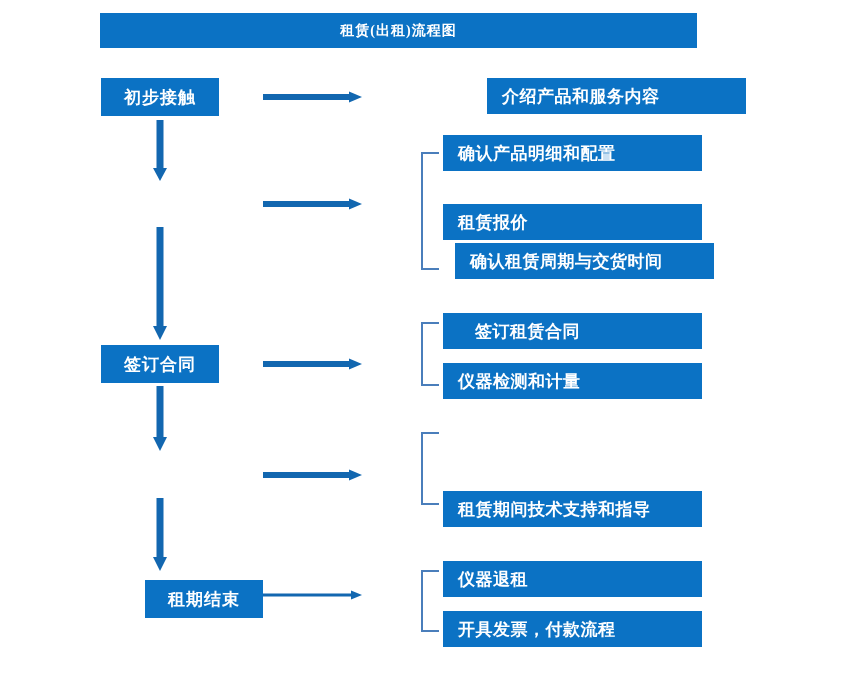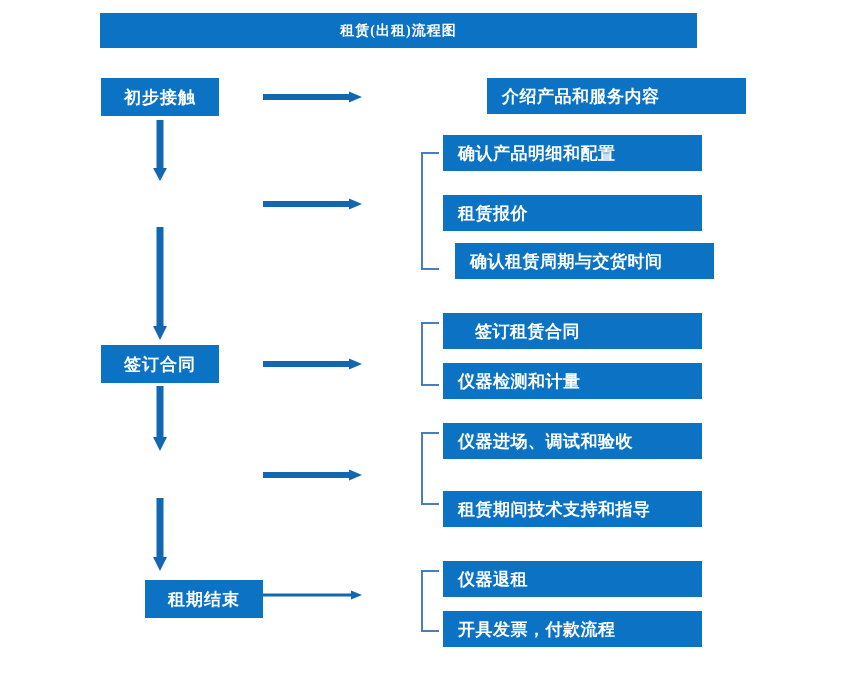--- a/index.html
+++ b/index.html
@@ -177,29 +177,28 @@
   <div class="bracket" style="top:322px; height:64px;"></div>
 
   <div class="bracket" style="top:432px; height:73px;"></div>
 
   <div class="bracket" style="top:570px; height:62px;"></div>
 
   <div class="box detail" style="top:78px;margin-left:44px;">介绍产品和服务内容</div>
 
   <div class="box detail" style="top:135px;">确认产品明细和配置</div>
 
-  <div class="box detail" style="top:195px;">租赁报价</div>
+  <div class="box detail" style="top:204px;">租赁报价</div>
 
   <div class="box detail" style="top:243px;margin-left:12px;">确认租赁周期与交货时间</div>
 
   <div class="box detail" style="top:313px;padding-left:32px;">签订租赁合同</div>
 
   <div class="box detail" style="top:363px;">仪器检测和计量</div>
 
-  <div class="box detail" style="top:423px;">仪器进场、调试和验收</div>
 
   <div class="box detail" style="top:491px;">租赁期间技术支持和指导</div>
 
   <div class="box detail" style="top:561px;">仪器退租</div>
 
   <div class="box detail" style="top:611px;">开具发票，付款流程</div>
 
 </div>
 
 </body></html>

